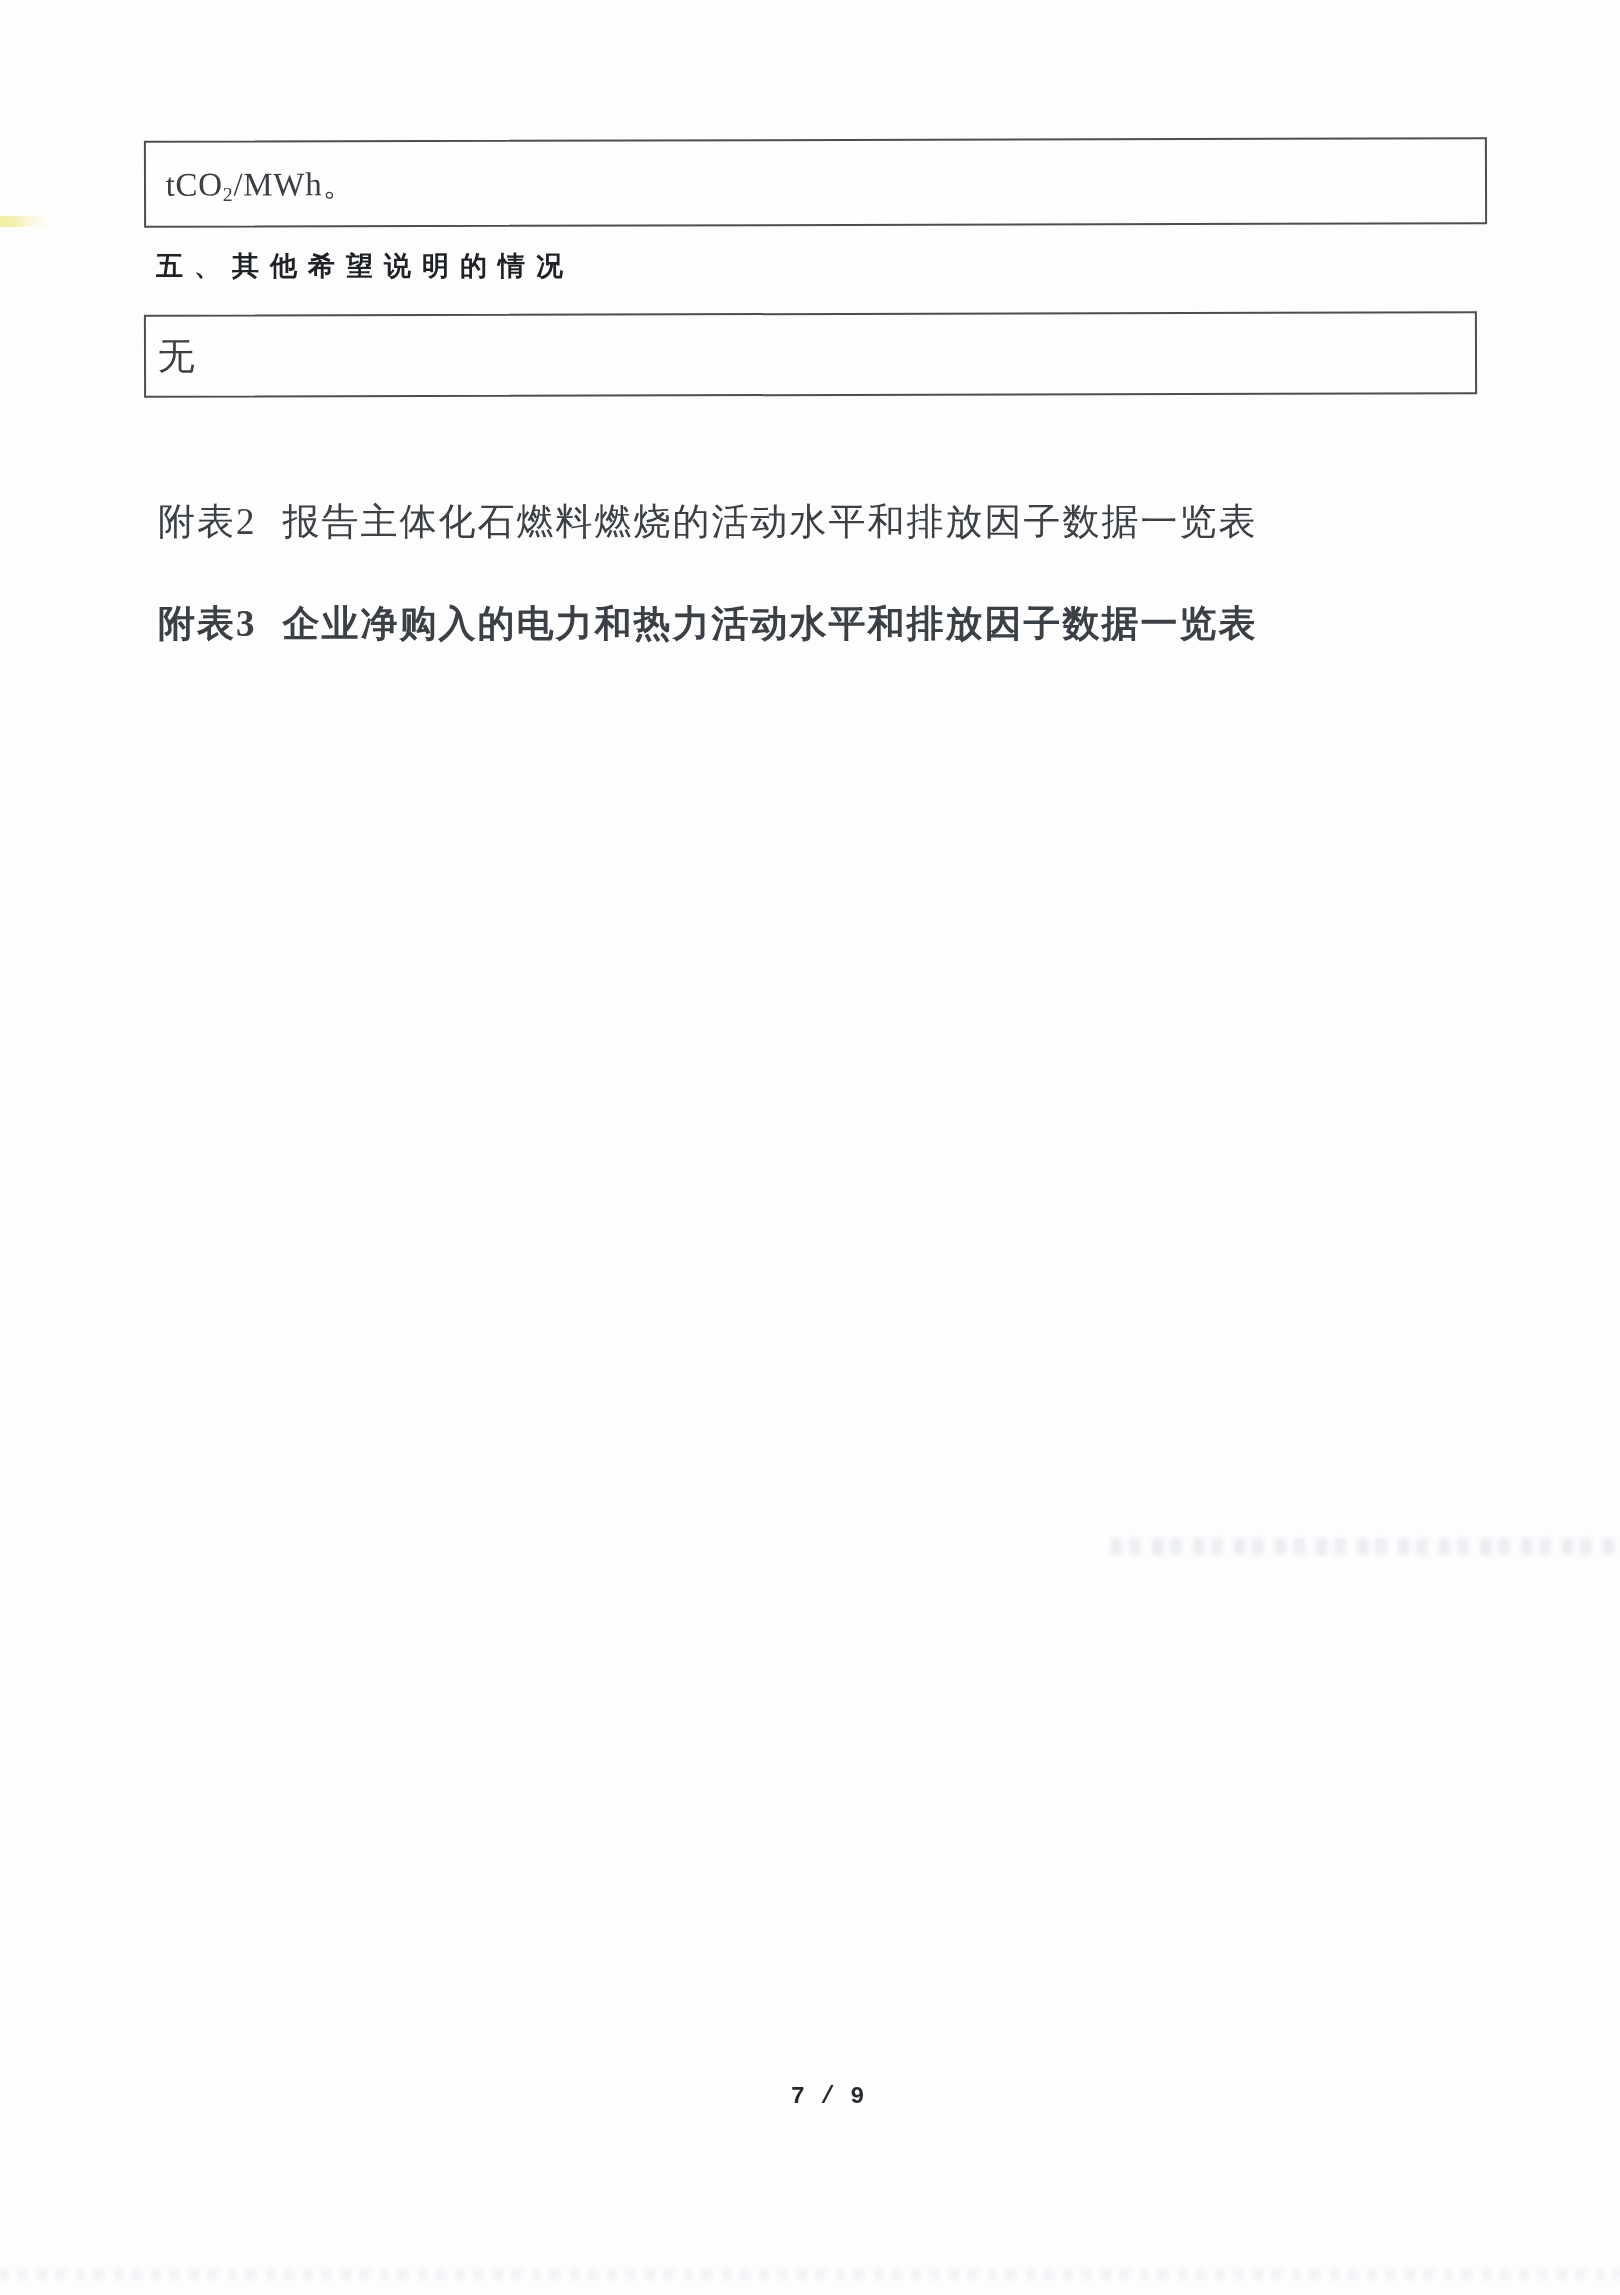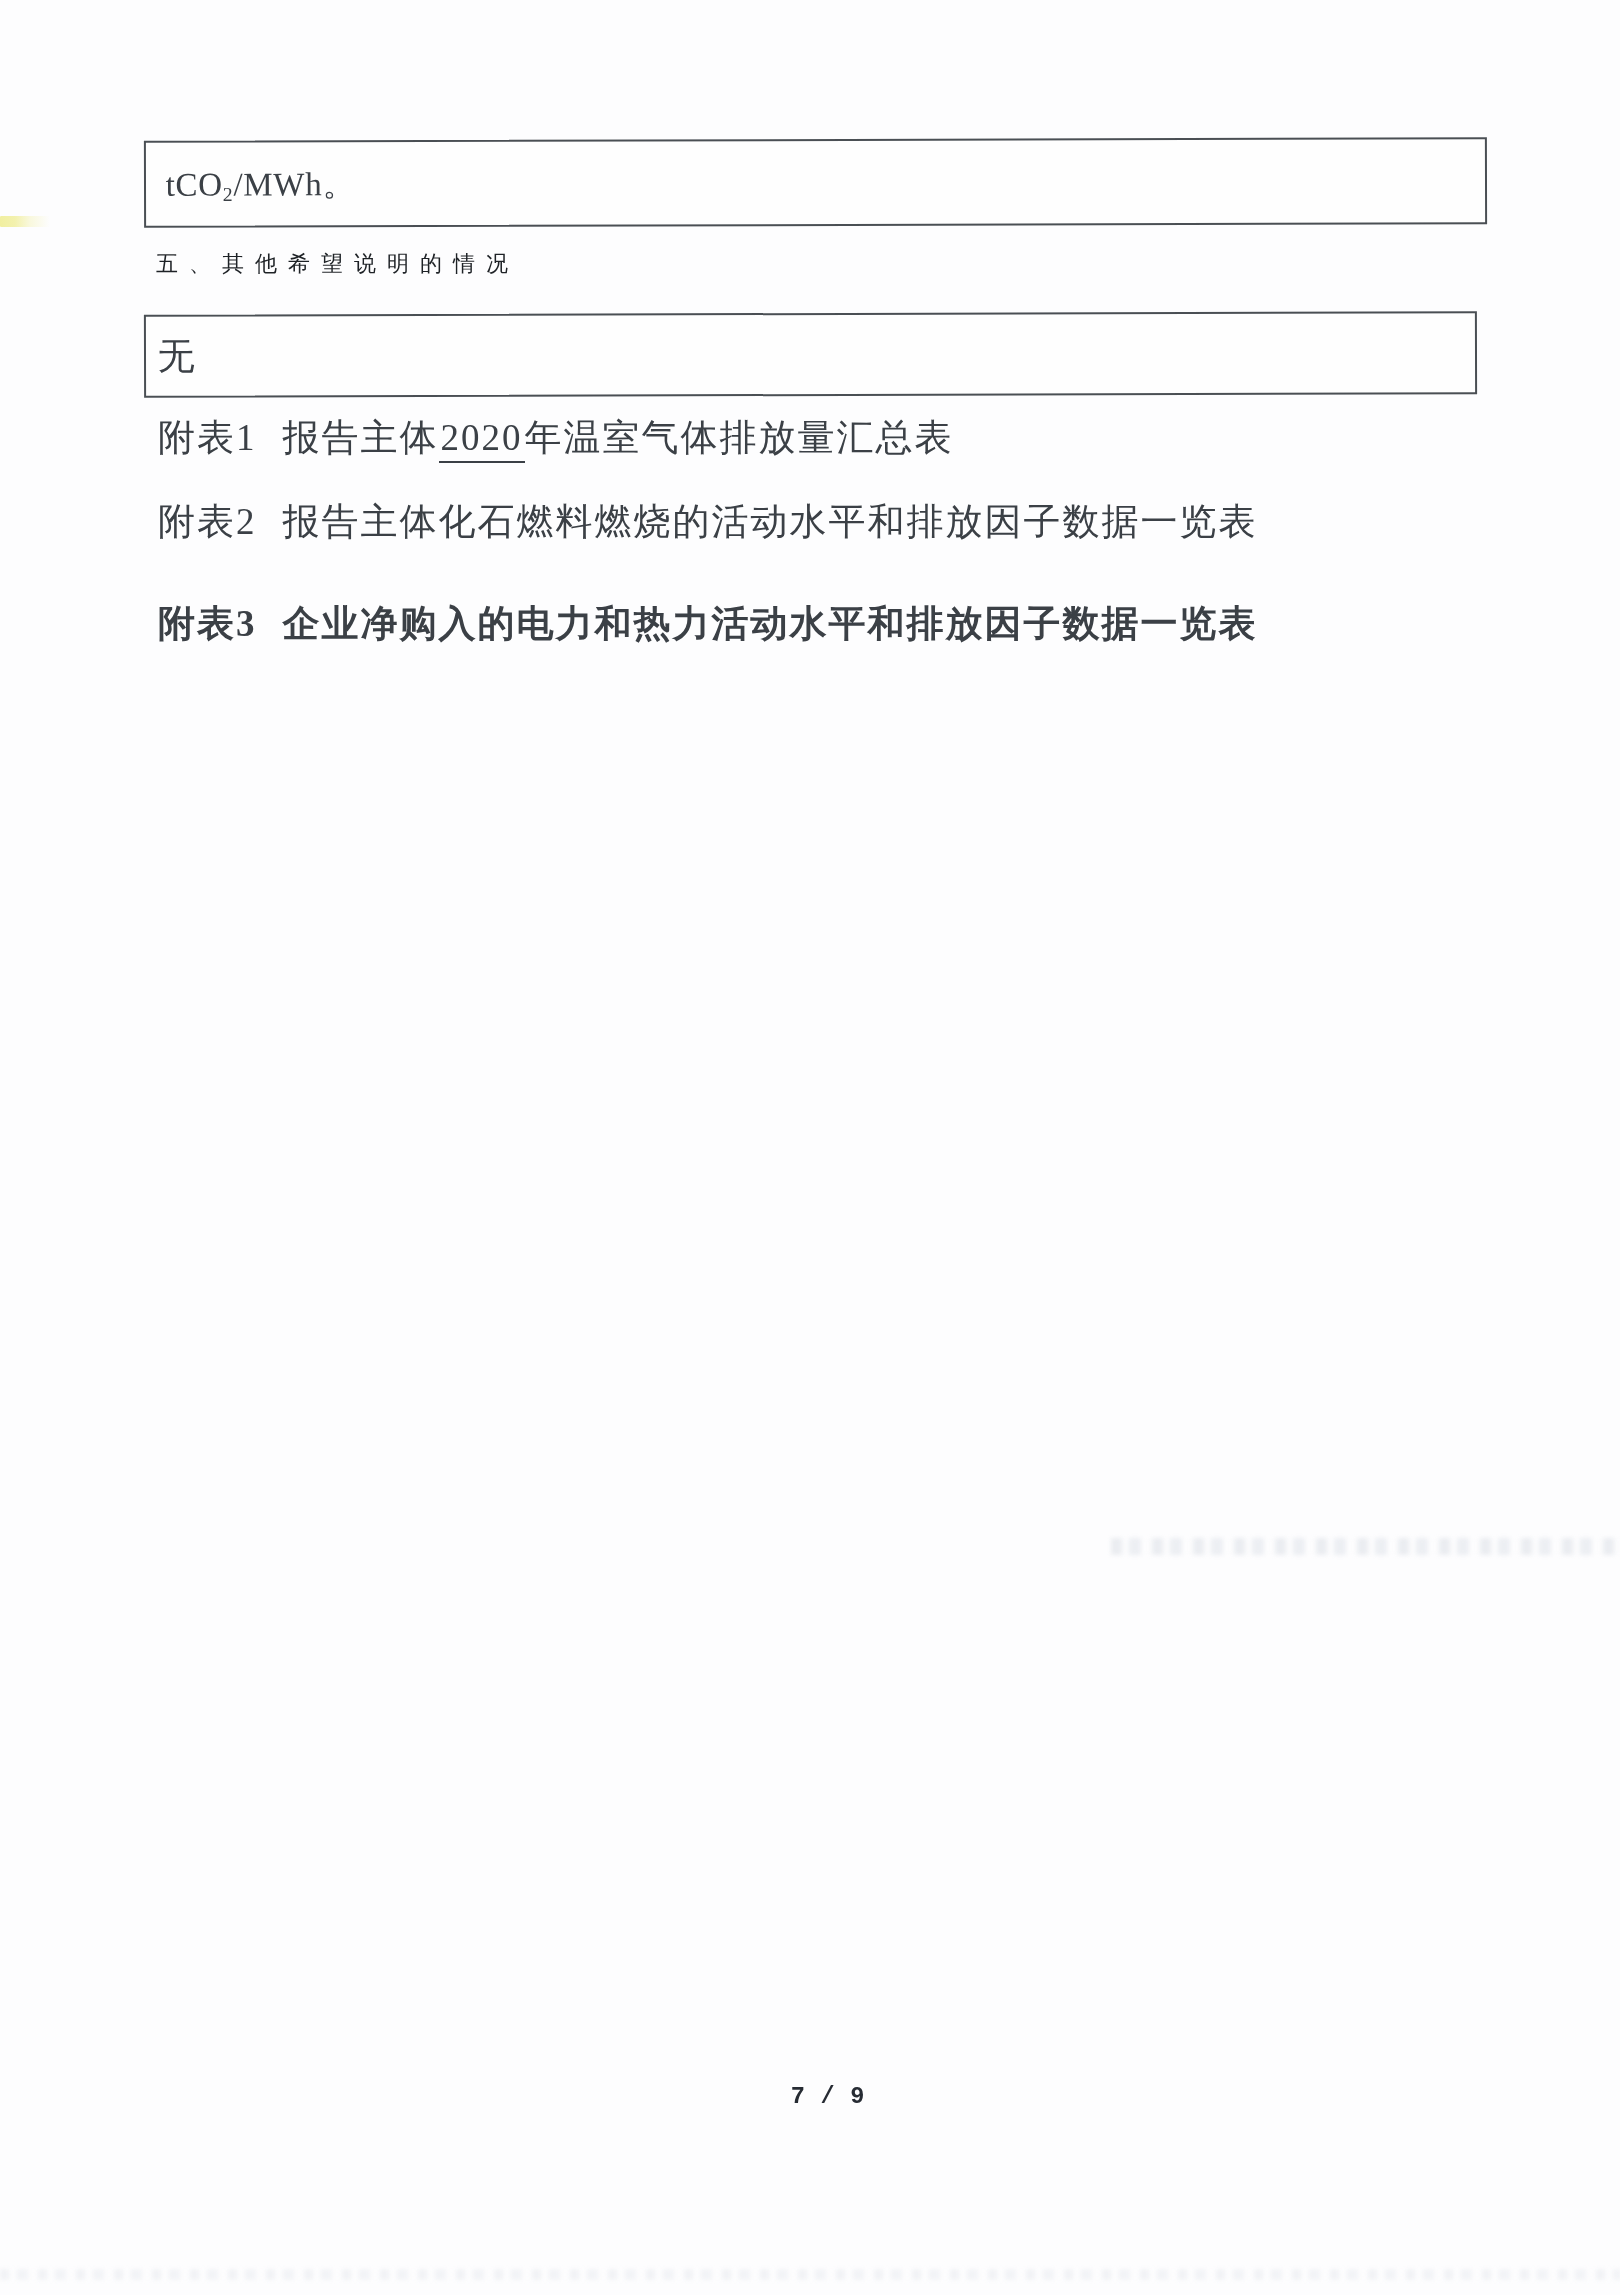--- a/index.html
+++ b/index.html
@@ -40,21 +40,21 @@
     font-size:0.6em;
     vertical-align:-0.28em;
   }
   .none-text{
     position:absolute;left:11.8px;top:0;height:100%;
     display:flex;align-items:center;
     font-size:37px;color:var(--body-text);line-height:1;
   }
   .section-heading{
     position:absolute;left:156px;top:251px;
-    font-size:22px;font-weight:400;
+    font-size:27px;font-weight:700;
     letter-spacing:11px;
     color:var(--heading-text);
     white-space:nowrap;line-height:1.15;
   }
   .attach-line{
     position:absolute;left:158px;
     font-size:37px;color:var(--body-text);
     letter-spacing:2px;white-space:nowrap;line-height:1.2;
   }
   .line-1{top:416px;}
@@ -118,21 +118,20 @@
   <div class="field-box unit-box">
     <p class="unit-text"><span>tCO</span><sub>2</sub><span>/MWh。</span></p>
   </div>
 
   <h2 class="section-heading">五、其他希望说明的情况</h2>
 
   <div class="field-box none-box">
     <p class="none-text">无</p>
   </div>
 
-  <p class="attach-line line-1"><span class="attach-label">附表1</span><span class="attach-gap"></span><span>报告主体</span><span class="underlined">2020</span><span>年温室气体排放量汇总表</span></p>
 
   <p class="attach-line line-2"><span class="attach-label">附表2</span><span class="attach-gap"></span><span>报告主体化石燃料燃烧的活动水平和排放因子数据一览表</span><span class="underlined"></span><span></span></p>
 
   <p class="attach-line line-3"><span class="attach-label">附表3</span><span class="attach-gap"></span><span>企业净购入的电力和热力活动水平和排放因子数据一览表</span><span class="underlined"></span><span></span></p>
 
   <div class="ghost ghost-mid"></div>
   <div class="ghost ghost-bottom"></div>
 
   <div class="page-number">7 / 9</div>
 

